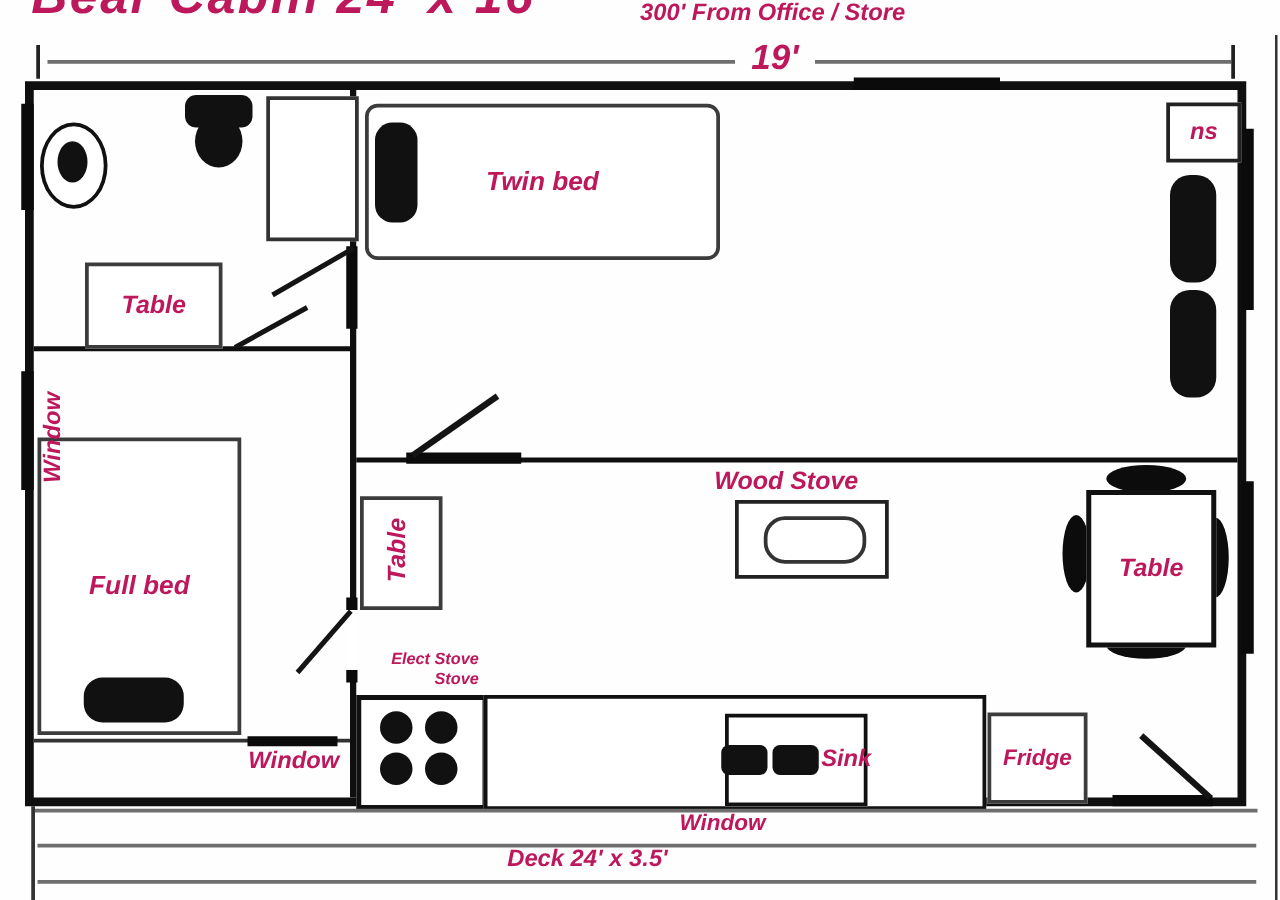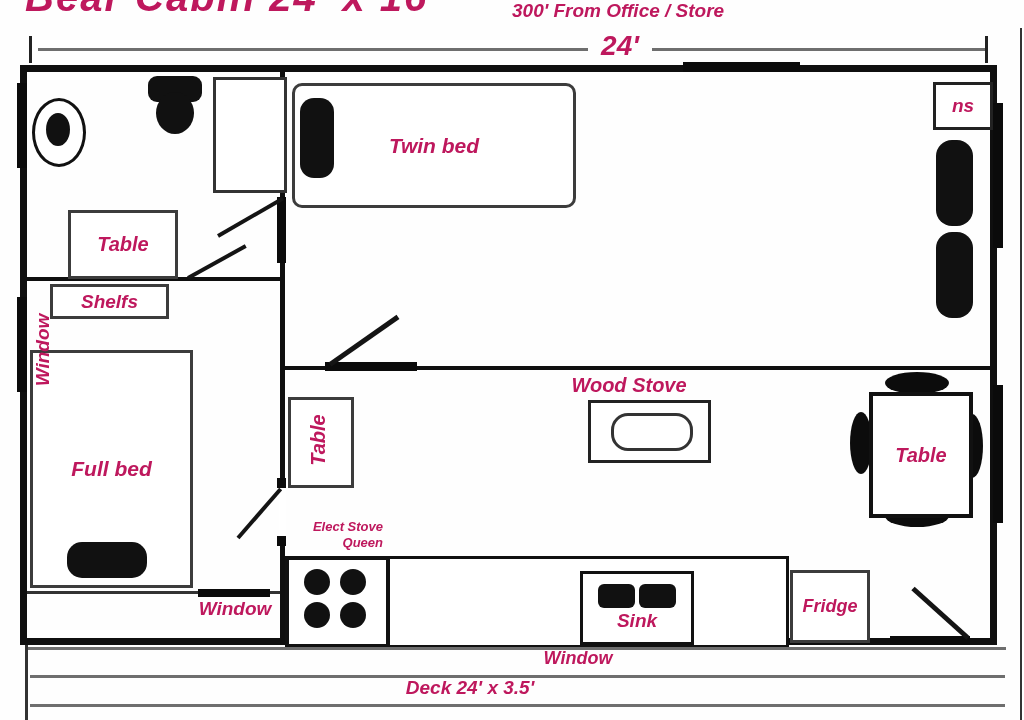--- a/index.html
+++ b/index.html
@@ -95,21 +95,21 @@
   #range-label{left:283px;top:519px;width:100px;font-size:13px;line-height:1.25;text-align:right;}
   #range-label span{display:block;}
   #range{left:285px;top:556px;width:97px;height:84px;border:4px solid #111;}
   .burner{background:#111;border-radius:50%;width:26px;height:26px;}
   #burner-1{left:304px;top:569px;}
   #burner-2{left:340px;top:569px;}
   #burner-3{left:304px;top:602px;}
   #burner-4{left:340px;top:602px;}
   #counter{left:387px;top:556px;width:396px;height:86px;border:3px solid #111;background:#fff;}
   #sink{left:580px;top:571px;width:108px;height:68px;border:3px solid #111;background:#fff;
-        display:flex;flex-direction:column;align-items:center;justify-content:center;gap:2px;}
+        display:flex;flex-direction:row;align-items:center;justify-content:center;gap:2px;}
   #sink-basins{display:flex;gap:4px;}
   .basin{background:#111;border-radius:6px;width:37px;height:24px;}
   #sink-label{font-size:19px;}
   #fridge{left:790px;top:570px;width:74px;height:67px;font-size:18px;}
   #entry-door-jamb{left:890px;top:636px;width:80px;height:9px;}
   #entry-door-leaf{left:913px;top:586px;width:74px;height:5px;transform:rotate(42deg);}
   #window-kitchen-label{left:528px;top:648px;width:100px;font-size:18px;text-align:center;}
 
   
   #deck-line-top{left:26px;top:647px;width:980px;height:3px;}
@@ -127,21 +127,21 @@
 
   <div class="abs" id="title-clip">
     <h1>Bear Cabin 24' x 16'</h1>
   </div>
   <div class="abs lbl" id="subtitle">300' From Office / Store</div>
 
   <div class="abs grayline" id="dim-seg-left"></div>
   <div class="abs grayline" id="dim-seg-right"></div>
   <div class="abs" id="dim-tick-left"></div>
   <div class="abs" id="dim-tick-right"></div>
-  <div class="abs lbl" id="dim-label">24'</div>
+  <div class="abs lbl" id="dim-label">19'</div>
 
   <div class="abs" id="outer-wall"></div>
   <div class="abs wall" id="wall-vert"></div>
   <div class="abs wall" id="wall-bath-bed"></div>
   <div class="abs wall" id="wall-mid"></div>
   <div class="abs" id="wall-bed-strip"></div>
 
   <div class="abs winbar" id="win-left-bath"></div>
   <div class="abs winbar" id="win-left-bed"></div>
   <div class="abs winbar" id="win-top"></div>
@@ -155,23 +155,20 @@
   <div class="abs" id="toilet-tank"></div>
   <div class="abs" id="toilet-bowl"></div>
   <div class="abs" id="shower"></div>
   <div class="abs box" id="bath-table">
     <span>Table</span>
   </div>
   <div class="abs winbar" id="bath-door-jamb"></div>
   <div class="abs leaf" id="bath-door-leaf1"></div>
   <div class="abs leaf" id="bath-door-leaf2"></div>
 
-  <div class="abs box" id="shelfs">
-    <span>Shelfs</span>
-  </div>
   <div class="abs box" id="queen-bed">
     <span>Full bed</span>
   </div>
   <div class="abs" id="queen-pillow"></div>
   <div class="abs lbl center" id="window-left-label">Window</div>
   <div class="abs" id="bed-door-gap"></div>
   <div class="abs winbar" id="bed-door-jamb1"></div>
   <div class="abs winbar" id="bed-door-jamb2"></div>
   <div class="abs leaf" id="bed-door-leaf"></div>
   <div class="abs lbl" id="window-bed-label">Window</div>
@@ -196,21 +193,21 @@
   <div class="abs chair" id="chair-top"></div>
   <div class="abs chair" id="chair-bottom"></div>
   <div class="abs chair" id="chair-left"></div>
   <div class="abs chair" id="chair-right"></div>
   <div class="abs box" id="dining-table">
     <span>Table</span>
   </div>
 
   <div class="abs" id="range-label">
     <span>Elect Stove</span>
-    <span>Queen</span>
+    <span>Stove</span>
   </div>
   <div class="abs box" id="range"></div>
   <div class="abs burner" id="burner-1"></div>
   <div class="abs burner" id="burner-2"></div>
   <div class="abs burner" id="burner-3"></div>
   <div class="abs burner" id="burner-4"></div>
   <div class="abs" id="counter"></div>
   <div class="abs" id="sink">
     <div id="sink-basins">
       <div class="basin"></div>

